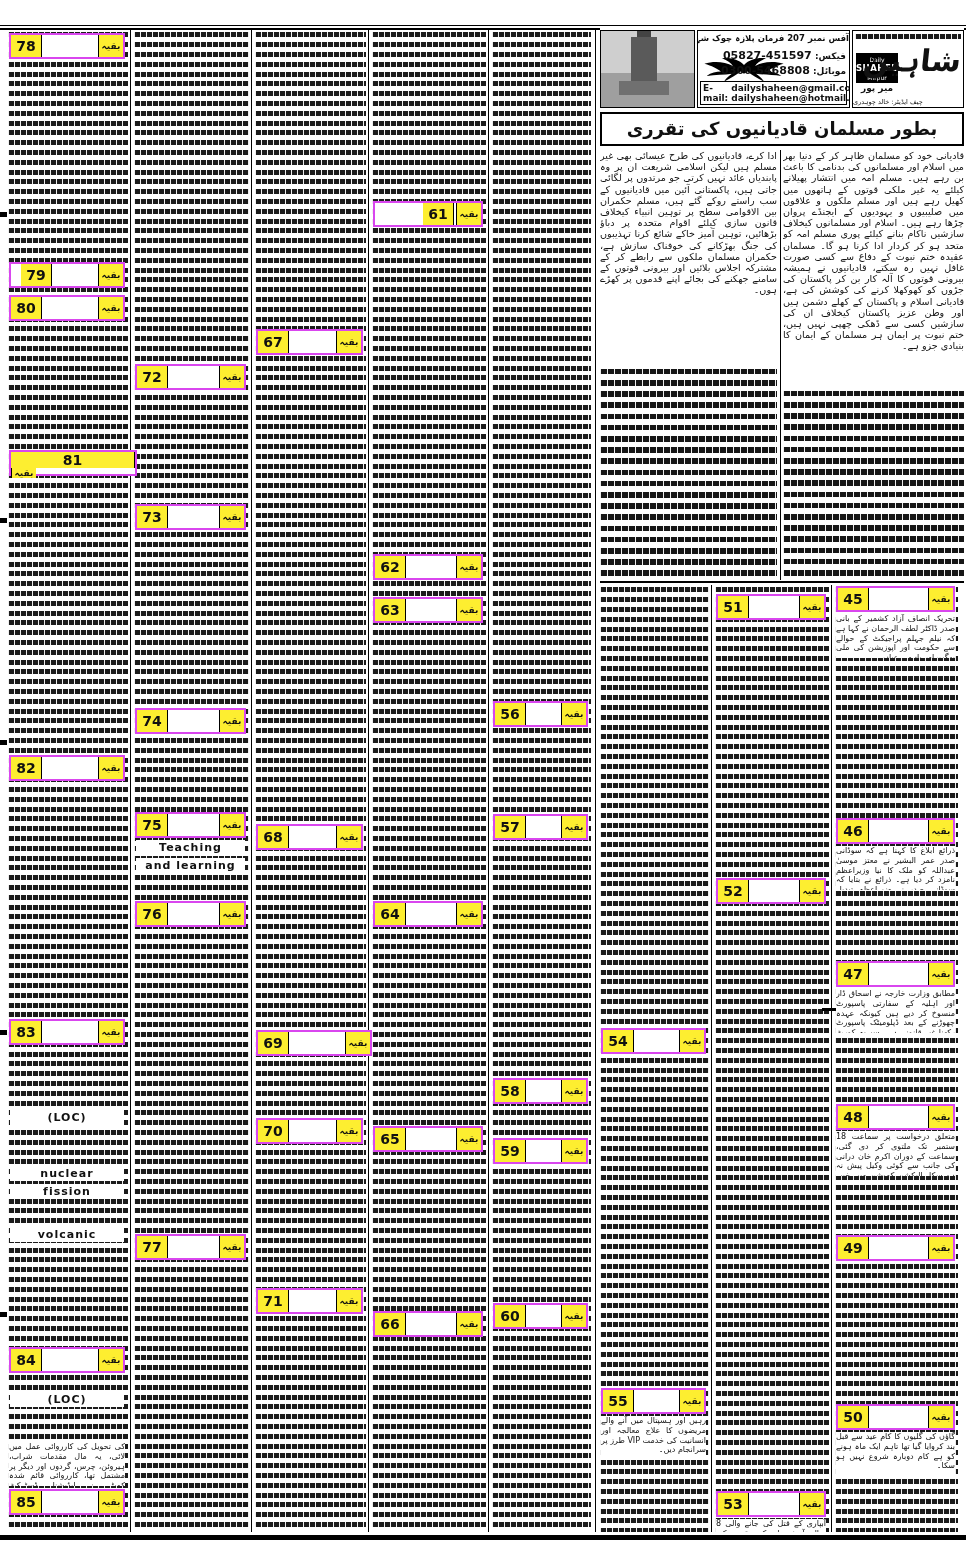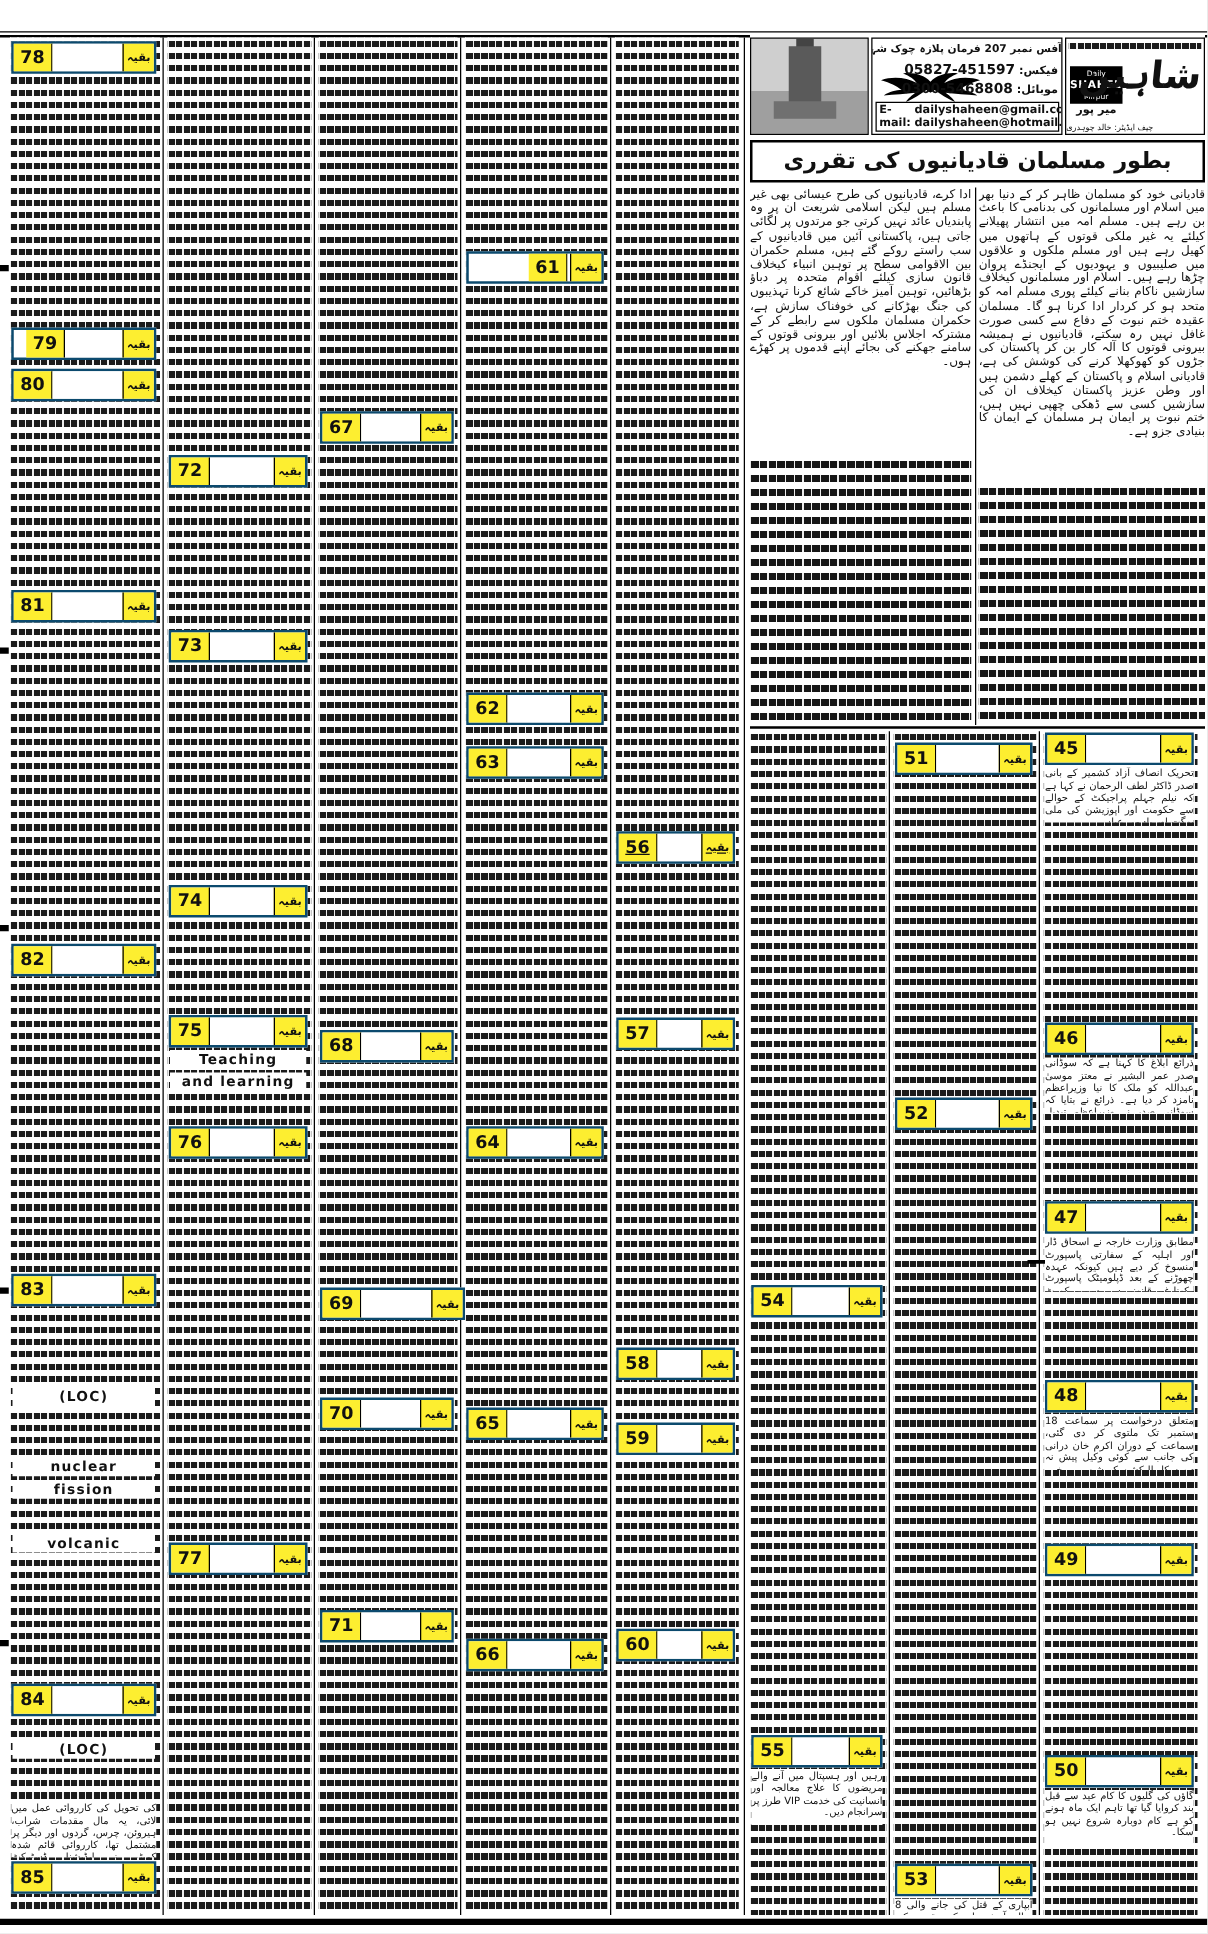--- a/index.html
+++ b/index.html
@@ -15,21 +15,21 @@
   .sim{background-image:
         repeating-linear-gradient(90deg, rgba(255,255,255,.92) 0 1px, rgba(255,255,255,0) 1px 6px),
         repeating-linear-gradient(180deg, #fff 0 2.4px, #1b1b1b 2.4px 7.4px, #fff 7.4px 9.8px);}
   .sim2{background-image:
         repeating-linear-gradient(90deg, rgba(255,255,255,.92) 0 1px, rgba(255,255,255,0) 1px 7px),
         repeating-linear-gradient(180deg, #fff 0 2.8px, #161616 2.8px 8.4px, #fff 8.4px 11.2px);}
   .col{position:absolute;}
   .vrule{position:absolute;width:1px;background:#000;}
   .mark{position:absolute;background:#000;}
   
-  .cbox{position:absolute;height:26px;border:2px solid #0c4a6e;background:#fff;display:flex;box-sizing:border-box;}
+  .cbox{position:absolute;height:26px;border:2px solid #d946ef;background:#fff;display:flex;box-sizing:border-box;}
   .cbox .num{min-width:26px;padding:0 2px;background:var(--yellow);font-weight:bold;font-size:14px;
              display:flex;align-items:center;justify-content:center;border-right:1.5px solid #000;}
   .cbox .mid{flex:1;background:#fff;}
   .cbox .baq{width:24px;background:var(--yellow);font-size:9px;font-weight:bold;direction:rtl;
              display:flex;align-items:center;justify-content:center;border-left:1.5px solid #000;}
   .snip{position:absolute;background:#fff;font-size:8px;line-height:9.8px;direction:rtl;
         text-align:justify;overflow:hidden;color:#111;}
   .eng{position:absolute;background:#fff;font-weight:bold;text-align:center;font-size:11px;
        line-height:15px;height:15px;letter-spacing:1px;overflow:hidden;}
   
@@ -167,21 +167,21 @@
       <div class="cbox" style="left: 9px; top: 262px; width: 116px; padding-left: 10px;">
         <span class="num">79</span>
         <span class="mid"></span>
         <span class="baq">بقیہ</span>
       </div>
       <div class="cbox" style="left: 9px; top: 295px; width: 116px;">
         <span class="num">80</span>
         <span class="mid"></span>
         <span class="baq">بقیہ</span>
       </div>
-      <div class="cbox" style="left: 9px; top: 472px; width: 116px;">
+      <div class="cbox" style="left: 9px; top: 450px; width: 128px; flex-direction: column;">
         <span class="num">81</span>
         <span class="mid"></span>
         <span class="baq">بقیہ</span>
       </div>
       <div class="cbox" style="left: 9px; top: 755px; width: 116px;">
         <span class="num">82</span>
         <span class="mid"></span>
         <span class="baq">بقیہ</span>
       </div>
       <div class="cbox" style="left: 9px; top: 1019px; width: 116px;">
@@ -278,21 +278,21 @@
       <div class="cbox" style="left: 373px; top: 1126px; width: 110px;">
         <span class="num">65</span>
         <span class="mid"></span>
         <span class="baq">بقیہ</span>
       </div>
       <div class="cbox" style="left: 373px; top: 1311px; width: 110px;">
         <span class="num">66</span>
         <span class="mid"></span>
         <span class="baq">بقیہ</span>
       </div>
-      <div class="cbox" style="left: 493px; top: 665px; width: 95px; text-decoration: underline;">
+      <div class="cbox" style="left: 493px; top: 701px; width: 95px;">
         <span class="num">56</span>
         <span class="mid"></span>
         <span class="baq">بقیہ</span>
       </div>
       <div class="cbox" style="left: 493px; top: 814px; width: 95px;">
         <span class="num">57</span>
         <span class="mid"></span>
         <span class="baq">بقیہ</span>
       </div>
       <div class="cbox" style="left: 493px; top: 1078px; width: 95px;">

